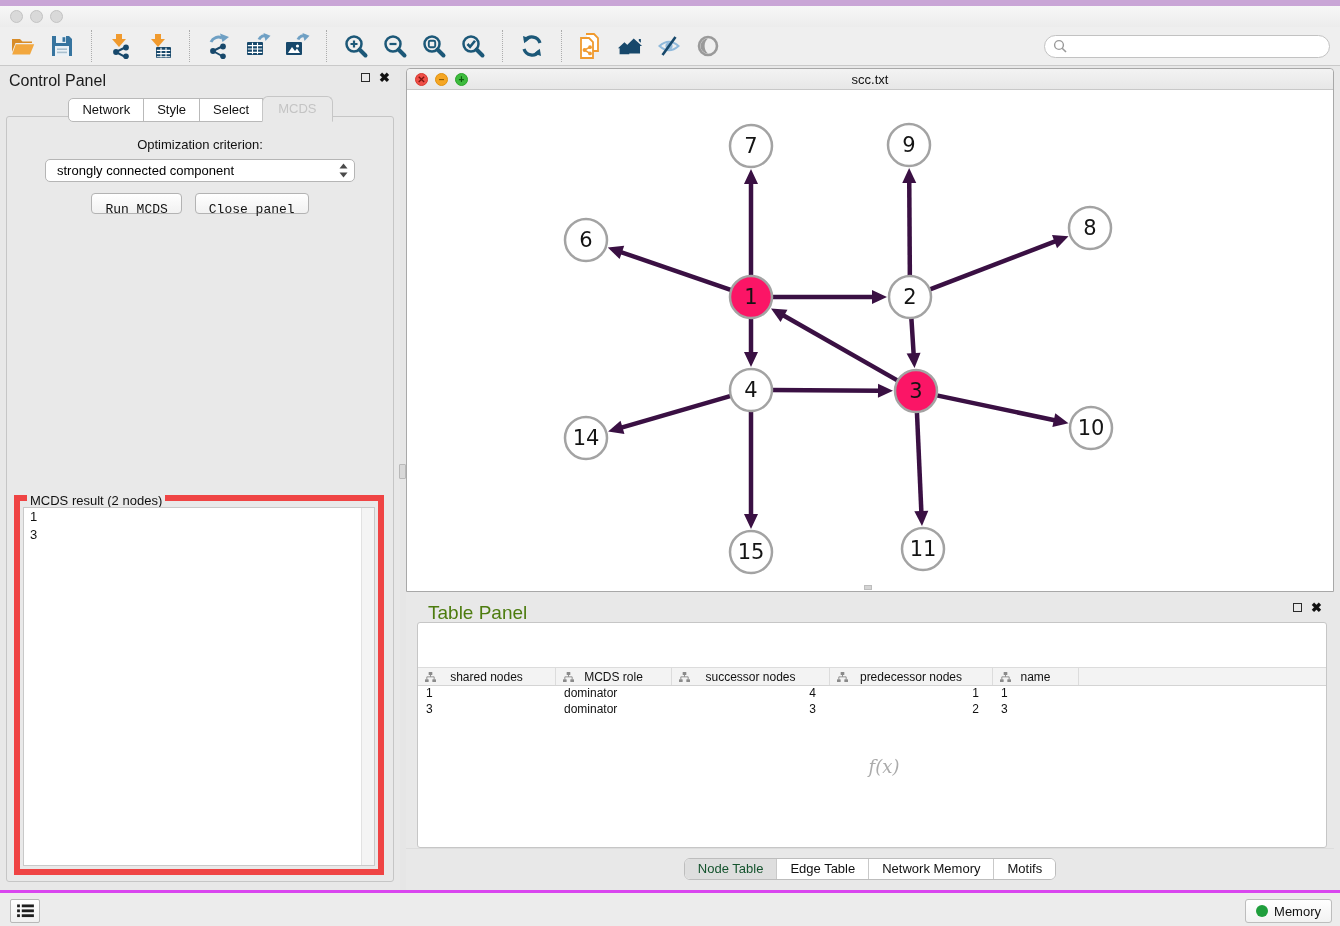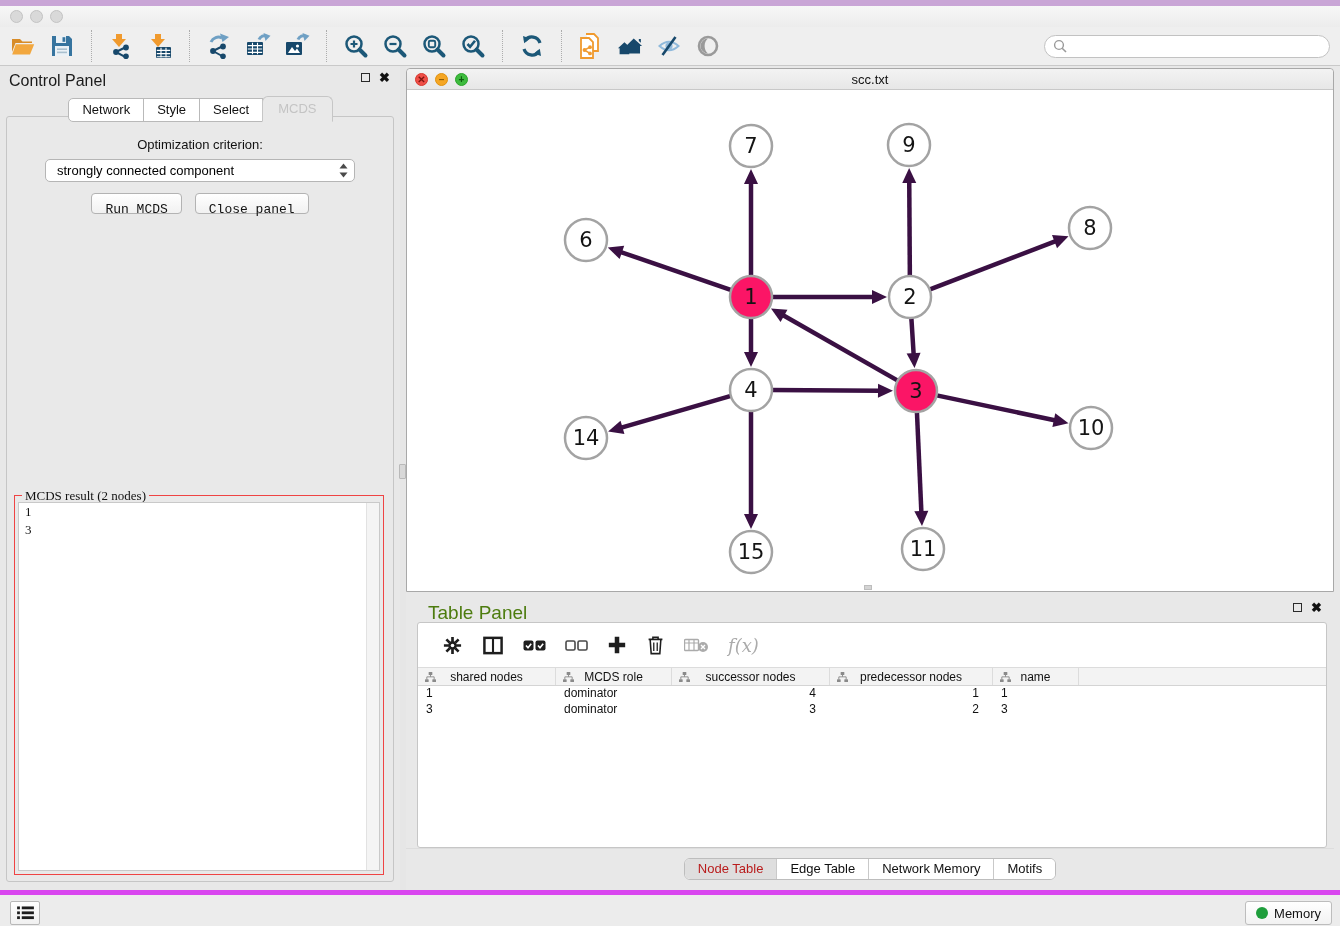--- a/index.html
+++ b/index.html
@@ -32,21 +32,21 @@
   .cp-tabs { position:absolute; left:0; top:30px; width:100%; display:flex; justify-content:center; align-items:flex-end; z-index:3; }
   .cp-tab { background:#FFF; border:1px solid #B9B9B9; font-size:13px; padding:3px 13px 4px; margin-right:-1px; color:#111; cursor:pointer; }
   .cp-tab:first-child { border-radius:5px 0 0 5px; }
   .cp-tab.active { background:#E9E9E9; color:#C4C4C4; border:1px solid #C6C6C6; border-bottom-color:#E9E9E9; border-radius:6px 6px 0 0; padding:4px 15px 5px; cursor:default; }
   .cp-content { position:absolute; left:6px; right:6px; top:50px; bottom:8px; background:#E9E9E9; border:1px solid #C6C6C6; border-radius:3px; }
   .opt-label { position:absolute; left:0; right:0; top:20px; text-align:center; font-size:13px; color:#111; }
   .opt-select { position:absolute; left:38px; right:38px; top:42px; height:23px; background:#FFF; border:1px solid #B5B5B5; border-radius:5px; display:flex; align-items:center; padding:0 6px 0 11px; font-size:13px; cursor:pointer; }
   .opt-select .sel-text { flex:1; }
   .btn-row { position:absolute; left:0; right:0; top:76px; display:flex; justify-content:center; gap:13px; }
   .pbtn { background:linear-gradient(#FFFFFF,#F1F1F1); border:1px solid #B3B3B3; border-radius:4px; font-size:13px; padding:8px 13px; height:21px; color:#111; cursor:pointer; font-family:Liberation Mono, monospace; }
-  .mcds-fieldset { position:absolute; left:7px; right:9px; top:378px; bottom:6px; border:1px solid #ef4444;font-family:Liberation Serif, serif; }
+  .mcds-fieldset { position:absolute; left:7px; right:9px; top:378px; bottom:6px; border:6px solid #ef4444; }
   .mcds-legend { position:absolute; left:7px; top:-8px; background:#E9E9E9; padding:0 3px; font-size:13px; color:#111; }
   .mcds-list { position:absolute; left:3px; right:3px; top:6px; bottom:3px; background:#FFF; border:1px solid #C9C9C9; overflow:hidden; }
   .mcds-item { font-size:13px; color:#111; padding:1px 6px; line-height:16px; }
   .mcds-scroll { position:absolute; right:0; top:0; bottom:0; width:13px; background:#F4F4F4; border-left:1px solid #E2E2E2; }
 
   .v-splitter { position:absolute; left:400px; top:66px; width:6px; bottom:36px; background:#E6E6E6; }
   .v-handle { position:absolute; left:399px; top:464px; width:7px; height:15px; background:#D8D8D8; border:1px solid #B9B9B9; border-radius:1px; cursor:col-resize; }
 
   
   .network-frame { position:absolute; left:406px; top:68px; width:928px; height:524px; background:#FFF; border:1px solid #A8A8A8; border-radius:4px 4px 0 0; }
@@ -57,38 +57,38 @@
   .nl.yellow { background:#F5A623; border:1px solid #E0920F; color:#8A5A05; }
   .nl.green { background:#3DBB3D; border:1px solid #2AA32A; color:#0E5A0E; }
   .net-title { position:absolute; left:0; right:0; top:3px; text-align:center; font-size:13px; color:#111; }
   .net-canvas { position:absolute; left:0; top:21px; right:0; bottom:0; background:#FFF; overflow:hidden; }
   .net-resize { position:absolute; left:457px; bottom:1px; width:8px; height:5px; background:#D4D4D4; border:1px solid #BDBDBD; }
 
   
   .table-panel { position:absolute; left:406px; top:597px; width:928px; height:293px; background:#E8E8E8; }
   .tp-title { position:absolute; left:22px; top:5px; font-size:19px; color:#4d7c0f; }
   .tp-box { position:absolute; left:11px; right:7px; top:25px; height:226px; background:#FFF; border:1px solid #C6C6C6; border-radius:3px; overflow:hidden; }
-  .tp-toolbar { height:44px; display:flex; align-items:center; padding-left:24px; gap:19px; }
+  .tp-toolbar { height:44px; display:flex; align-items:center; padding-left:24px; gap:19px;flex-direction:column; }
   .tp-toolbar svg { cursor:pointer; }
   .fx { font-family:"DejaVu Serif", serif; font-style:italic; font-size:18px; color:#ABABAB; cursor:default; }
   .thead { display:flex; background:#F3F3F3; border-top:1px solid #DCDCDC; border-bottom:1px solid #D4D4D4; height:19px; }
   .th { position:relative; border-right:1px solid #DCDCDC; font-size:12px; color:#111; display:flex; align-items:center; justify-content:center; cursor:pointer; }
   .th .hier { position:absolute; left:7px; top:4px; }
   .trow { display:flex; height:16px; font-size:12px; color:#111; }
   .td { padding:0 8px; white-space:nowrap; overflow:hidden; }
   .td.right { text-align:right; padding-right:14px; }
   .tp-tabs-band { position:absolute; left:0; right:0; bottom:3px; height:39px; border-top:1px solid #DDD; }
   .tp-tabs { position:absolute; left:0; right:0; top:9px; display:flex; justify-content:center; }
   .tp-tabgroup { display:inline-flex; border:1px solid #BDBDBD; border-radius:6px; overflow:hidden; background:#FFF; }
   .tp-tab { font-size:13px; padding:2px 13px 3px; border-left:1px solid #C9C9C9; color:#111; background:#FFF; cursor:pointer; }
   .tp-tab:first-child { border-left:none; }
-  .tp-tab.active { background:#DEDEDE; color:#b91c1c; cursor:default; }
+  .tp-tab.active { background:#DEDEDE; color:#14532d; cursor:default; }
 
   
-  .status-bar { position:absolute; left:0; bottom:0; width:1340px; height:36px; background:#ECECEC; border-top:5px solid #d946ef; }
+  .status-bar { position:absolute; left:0; bottom:0; width:1340px; height:36px; background:#ECECEC; border-top:3px solid #d946ef; }
   .sb-left-btn { position:absolute; left:10px; top:6px; width:30px; height:24px; background:linear-gradient(#FFF,#F0F0F0); border:1px solid #B8B8B8; border-radius:2px; display:flex; align-items:center; justify-content:center; cursor:pointer; }
   .sb-mem-btn { position:absolute; right:8px; top:6px; height:24px; background:linear-gradient(#FFF,#F2F2F2); border:1px solid #BDBDBD; border-radius:3px; display:flex; align-items:center; gap:6px; padding:0 10px; font-size:13px; color:#111; cursor:pointer; }
   .mem-dot { width:12px; height:12px; border-radius:50%; background:#1F9E3C; }
 </style>
 </head>
 <body>
 
 <div id="window">
 
   <div class="top-strip"></div>

